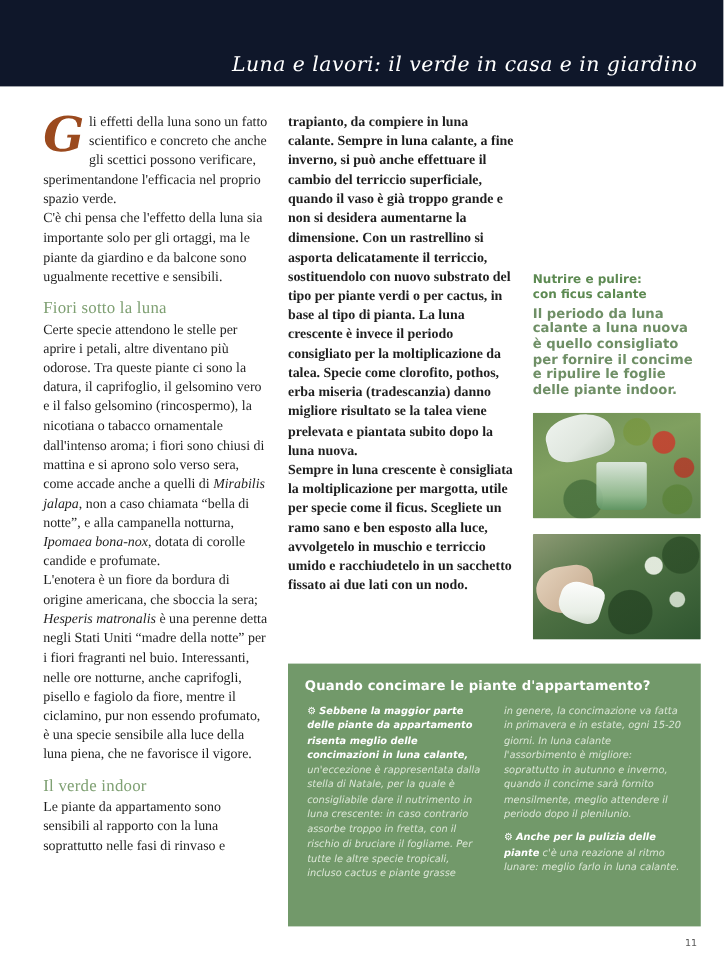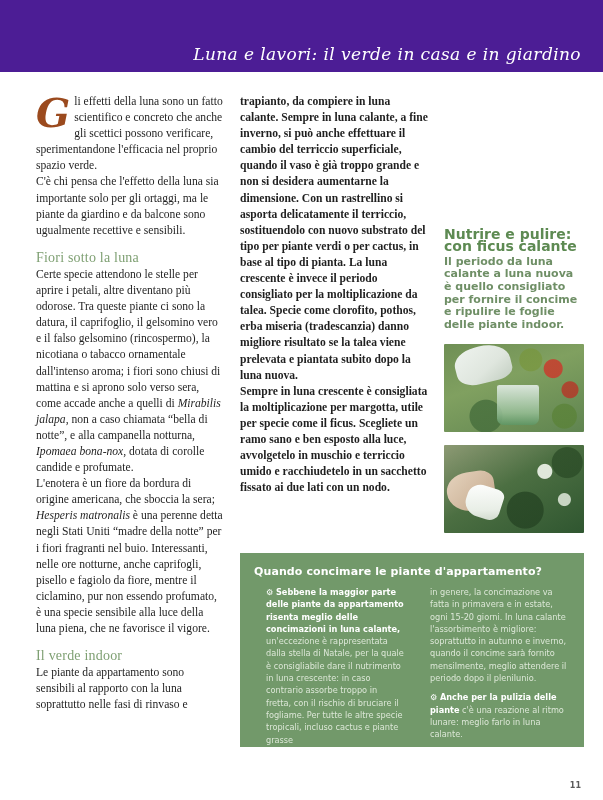--- a/index.html
+++ b/index.html
@@ -15,21 +15,21 @@
     font-family: "Liberation Serif", serif;
     color: #1c1c1c;
   }
 
   
   .page-header {
     position: absolute;
     left: 0; top: 0;
     width: 603px;
     height: 72px;
-    background: #4c1d95;
+    background: #0f172a;
     box-sizing: border-box;
   }
   .header-title {
     position: absolute;
     right: 22px;
     bottom: 8px;
     color: #ffffff;
     font-family: "DejaVu Serif", serif;
     font-style: italic;
     font-size: 17px;
@@ -85,21 +85,21 @@
   
   .sidebar {
     position: absolute;
     left: 444px;
     top: 156px;
     width: 140px;
     font-family: "DejaVu Sans", sans-serif;
   }
   .side-title {
     color: #5d8a52;
-    font-size: 14px;
+    font-size: 10px;
     font-weight: bold;
     line-height: 12.4px;
     margin: 0 0 3px 0;
   }
   .side-body {
     color: #6f8f66;
     font-size: 11px;
     line-height: 12.6px;
     margin: 0;
     font-weight: bold;
@@ -165,21 +165,21 @@
     border-radius: 40% 22% 30% 44%;
     transform: rotate(18deg);
   }
 
   
   .callout {
     position: absolute;
     left: 240px;
     top: 481px;
     width: 344px;
-    height: 194px;
+    height: 219px;
     background: #72996a;
     box-sizing: border-box;
     padding: 12px 14px 10px 14px;
     font-family: "DejaVu Sans", sans-serif;
   }
   .callout-title {
     color: #ffffff;
     font-size: 11px;
     font-weight: bold;
     margin: 0 0 8px 0;
@@ -188,39 +188,38 @@
   .callout-cols {
     display: flex;
     gap: 14px;
   }
   .callout-col {
     width: 150px;
     font-size: 8.2px;
     line-height: 12.3px;
     color: #dce7d7;
   }
-  .callout-col p { margin: 0 0 7px 12px; }
+  .callout-col p { margin: 0 0 7px 2px; font-style: italic; }
   .lead {
     color: #ffffff;
     font-weight: bold;
   }
   .bullet {
     color: #ffffff;
     font-weight: bold;
   }
 
   
   .page-number {
     position: absolute;
     right: 22px;
     bottom: 10px;
     font-family: "DejaVu Sans", sans-serif;
     font-size: 8px;
     color: #5a5a5a;
-    font-weight: bold;
   }
 </style>
 </head>
 <body>
 
 <div class="page-header">
   <div class="header-title">Luna e lavori: il verde in casa e in giardino</div>
 </div>
 
 <div class="content">

